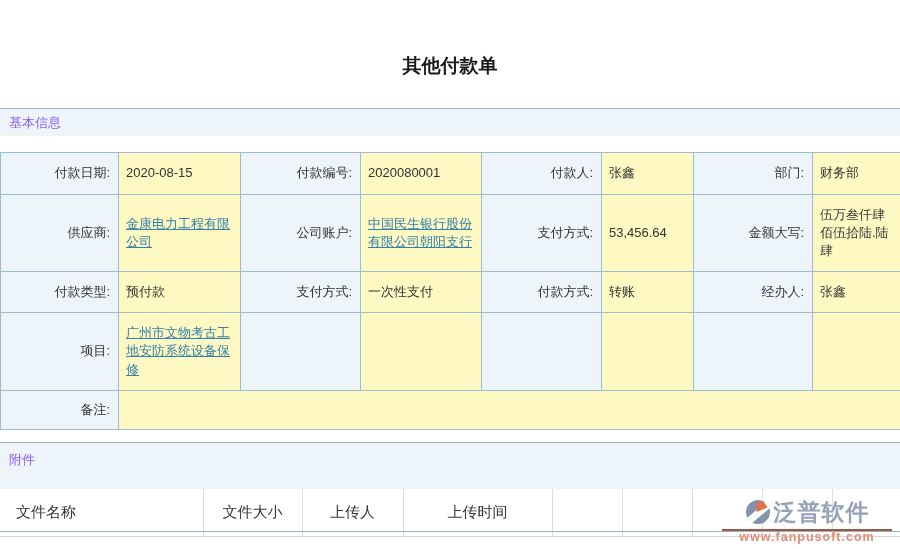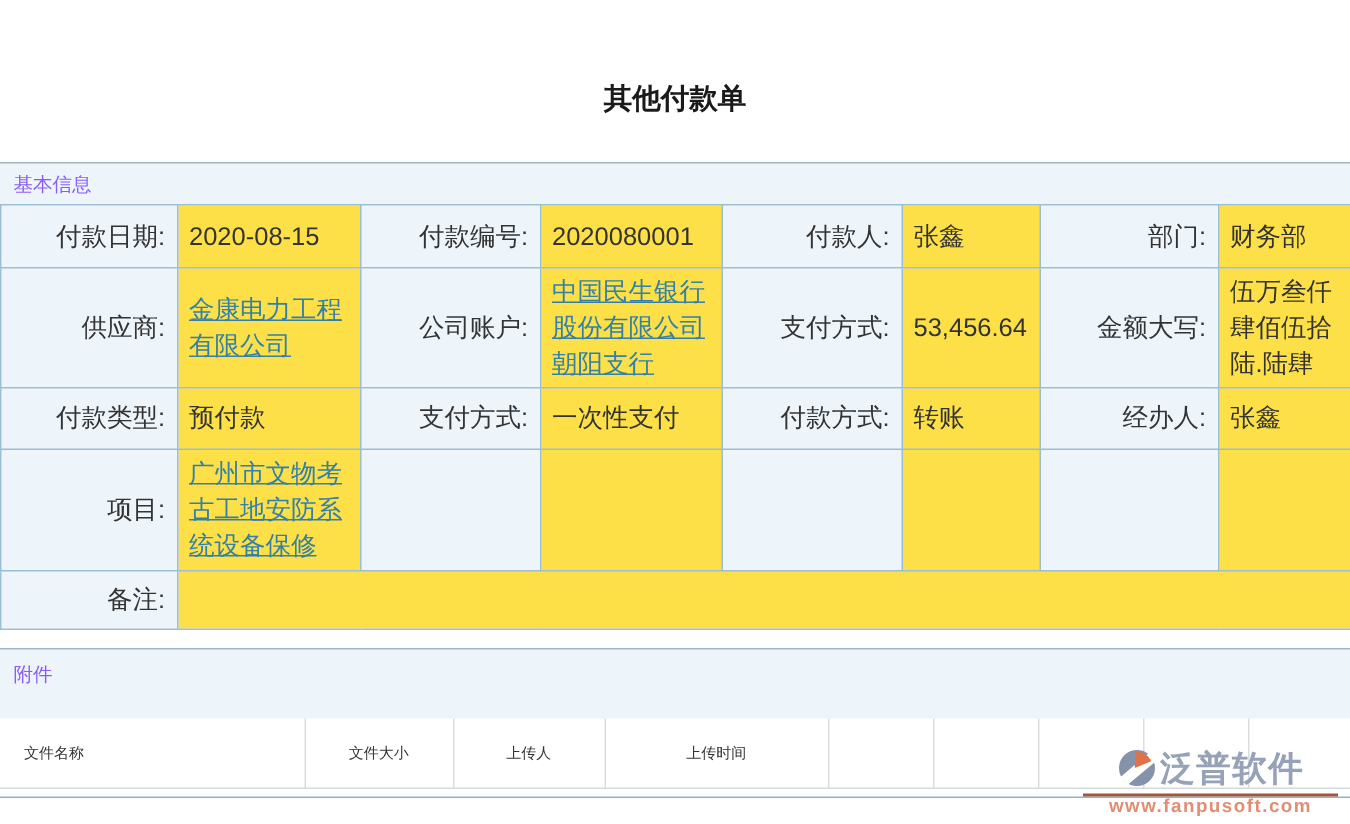--- a/index.html
+++ b/index.html
@@ -13,30 +13,30 @@
   }
 
   .section-bar {
     margin-top:28px; height:28px; line-height:27px;
     background:#edf4fa; border-top:1px solid #9fb6c2;
     padding-left:9px; font-size:13px; color:#8b5cf6;
   }
   .section-bar.attachments-bar { margin-top:12px; height:47px; line-height:33px; }
 
   table.info-table {
-    width:900px; border-collapse:collapse; table-layout:fixed; margin-top:0;
-    font-size:17px;
+    width:900px; border-collapse:collapse; table-layout:fixed; margin-top:16px;
+    font-size:13px;
   }
   table.info-table td { border:1px solid #9cbed2; vertical-align:middle; line-height:1.4; }
   td.lbl { background:#edf5fb; text-align:right; padding:4px 8px 4px 2px; color:#333; }
-  td.val { background:#fde047; text-align:left; padding:4px 3px 4px 7px; color:#333; word-break:break-all; }
+  td.val { background:#fef9c3; text-align:left; padding:4px 3px 4px 7px; color:#333; word-break:break-all; }
   td.val a { color:#3380a8; text-decoration:underline; cursor:pointer; }
 
   table.attach-table {
-    width:900px; border-collapse:collapse; table-layout:fixed; font-size:10px;
+    width:900px; border-collapse:collapse; table-layout:fixed; font-size:15px;
   }
   table.attach-table td {
     height:47px; border-right:1px solid #dadde0; border-bottom:1px solid #d3d9dd;
     text-align:center; color:#333; background:#fff; vertical-align:middle;
   }
   table.attach-table td:last-child { border-right:none; }
   table.attach-table td.first { text-align:left; padding-left:16px; }
 
   .bottom-line { position:absolute; left:0; right:0; top:531px; height:1px; background:#8fb4c2; }
 

